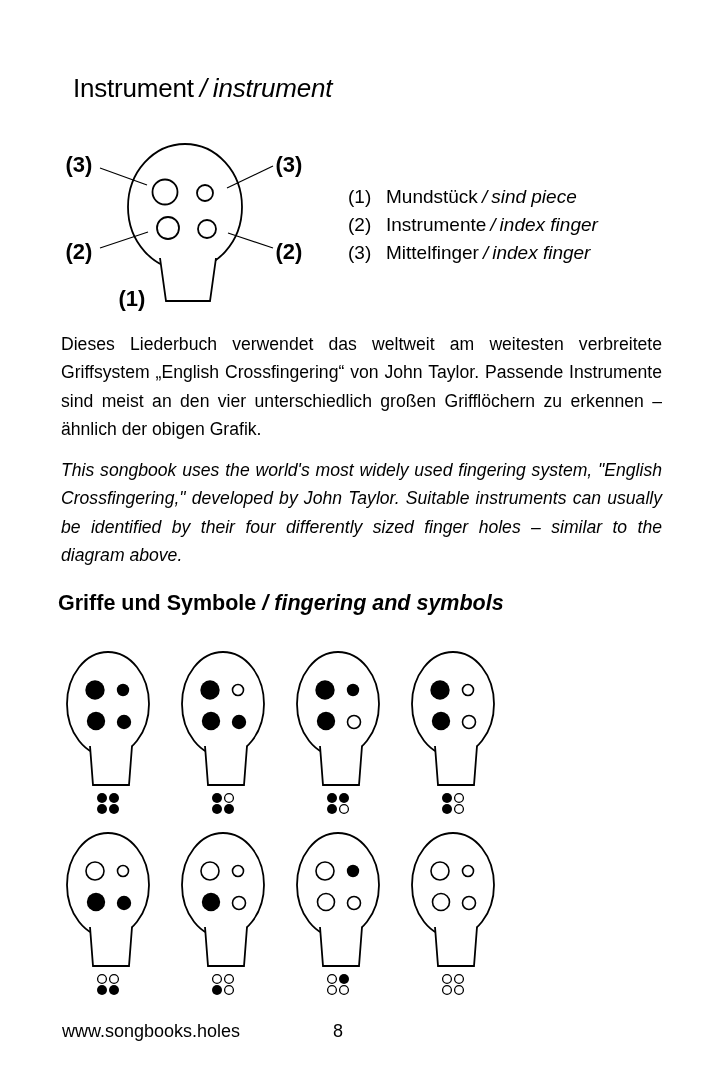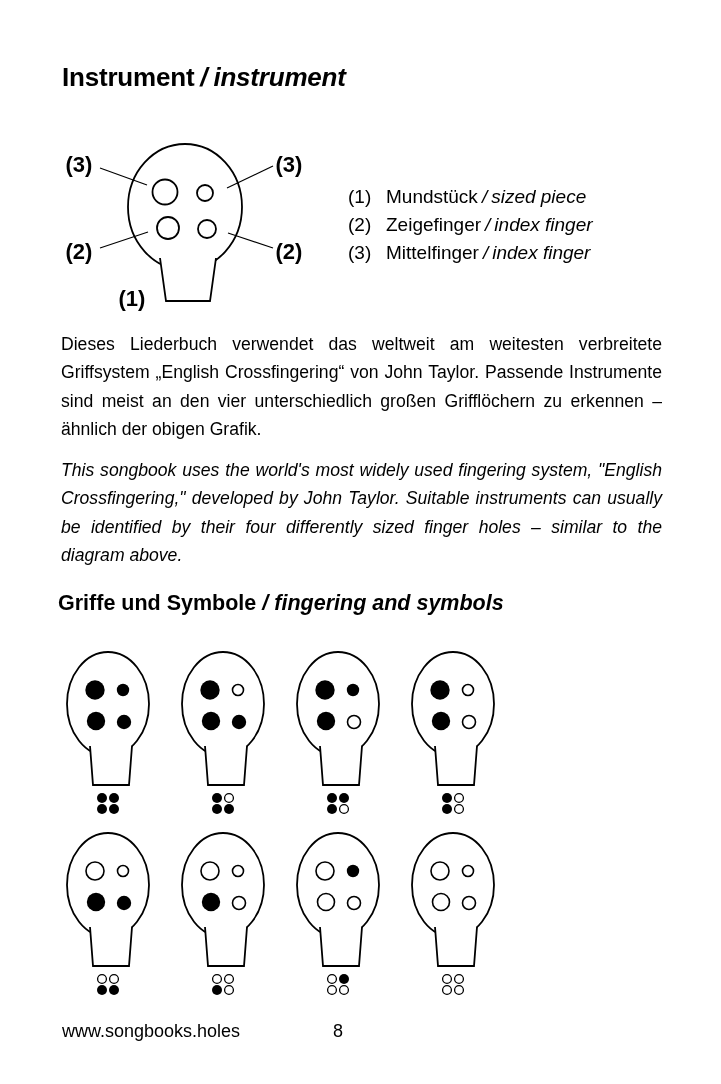--- a/index.html
+++ b/index.html
@@ -7,22 +7,22 @@
     position:relative;
     width:721px;height:1084px;
     margin:0 auto;
     background:#ffffff;
     color:#000;
     font-family:"Liberation Sans",sans-serif;
     overflow:hidden;
     box-shadow:0 0 4px rgba(0,0,0,.25);
   }
   .page-title{
-    position:absolute;left:62px;top:60px;margin:0;
-    font-size:26px;font-weight:bold;line-height:34px;letter-spacing:-0.2px;
+    position:absolute;left:62px;top:60px;margin:11px;
+    font-size:26px;font-weight:normal;line-height:34px;letter-spacing:-0.2px;
   }
   .sep{font-style:italic;margin:0 6px;}
   .it{font-style:italic;}
   .inst-svg{position:absolute;left:50px;top:128px;}
   .inst-svg text{
     font-family:"Liberation Sans",sans-serif;
     font-size:22px;font-weight:bold;fill:#000;
   }
   .legend{position:absolute;left:348px;top:183px;font-size:19px;line-height:28px;}
   .legend-row{display:flex;white-space:nowrap;}
@@ -69,25 +69,25 @@
     <text x="29" y="131" text-anchor="middle">(2)</text>
     <text x="239" y="131" text-anchor="middle">(2)</text>
     <text x="82" y="178" text-anchor="middle">(1)</text>
   </svg>
 
   <div class="legend">
     <div class="legend-row">
       <span class="legend-num">(1)</span>
         <span>Mundstück</span>
         <span class="sep">/</span>
-        <span class="it">sized piece</span>
+        <span class="it">sind piece</span>
     </div>
     <div class="legend-row">
       <span class="legend-num">(2)</span>
-        <span>Zeigefinger</span>
+        <span>Instrumente</span>
         <span class="sep">/</span>
         <span class="it">index finger</span>
     </div>
     <div class="legend-row">
       <span class="legend-num">(3)</span>
         <span>Mittelfinger</span>
         <span class="sep">/</span>
         <span class="it">index finger</span>
     </div>
   </div>

